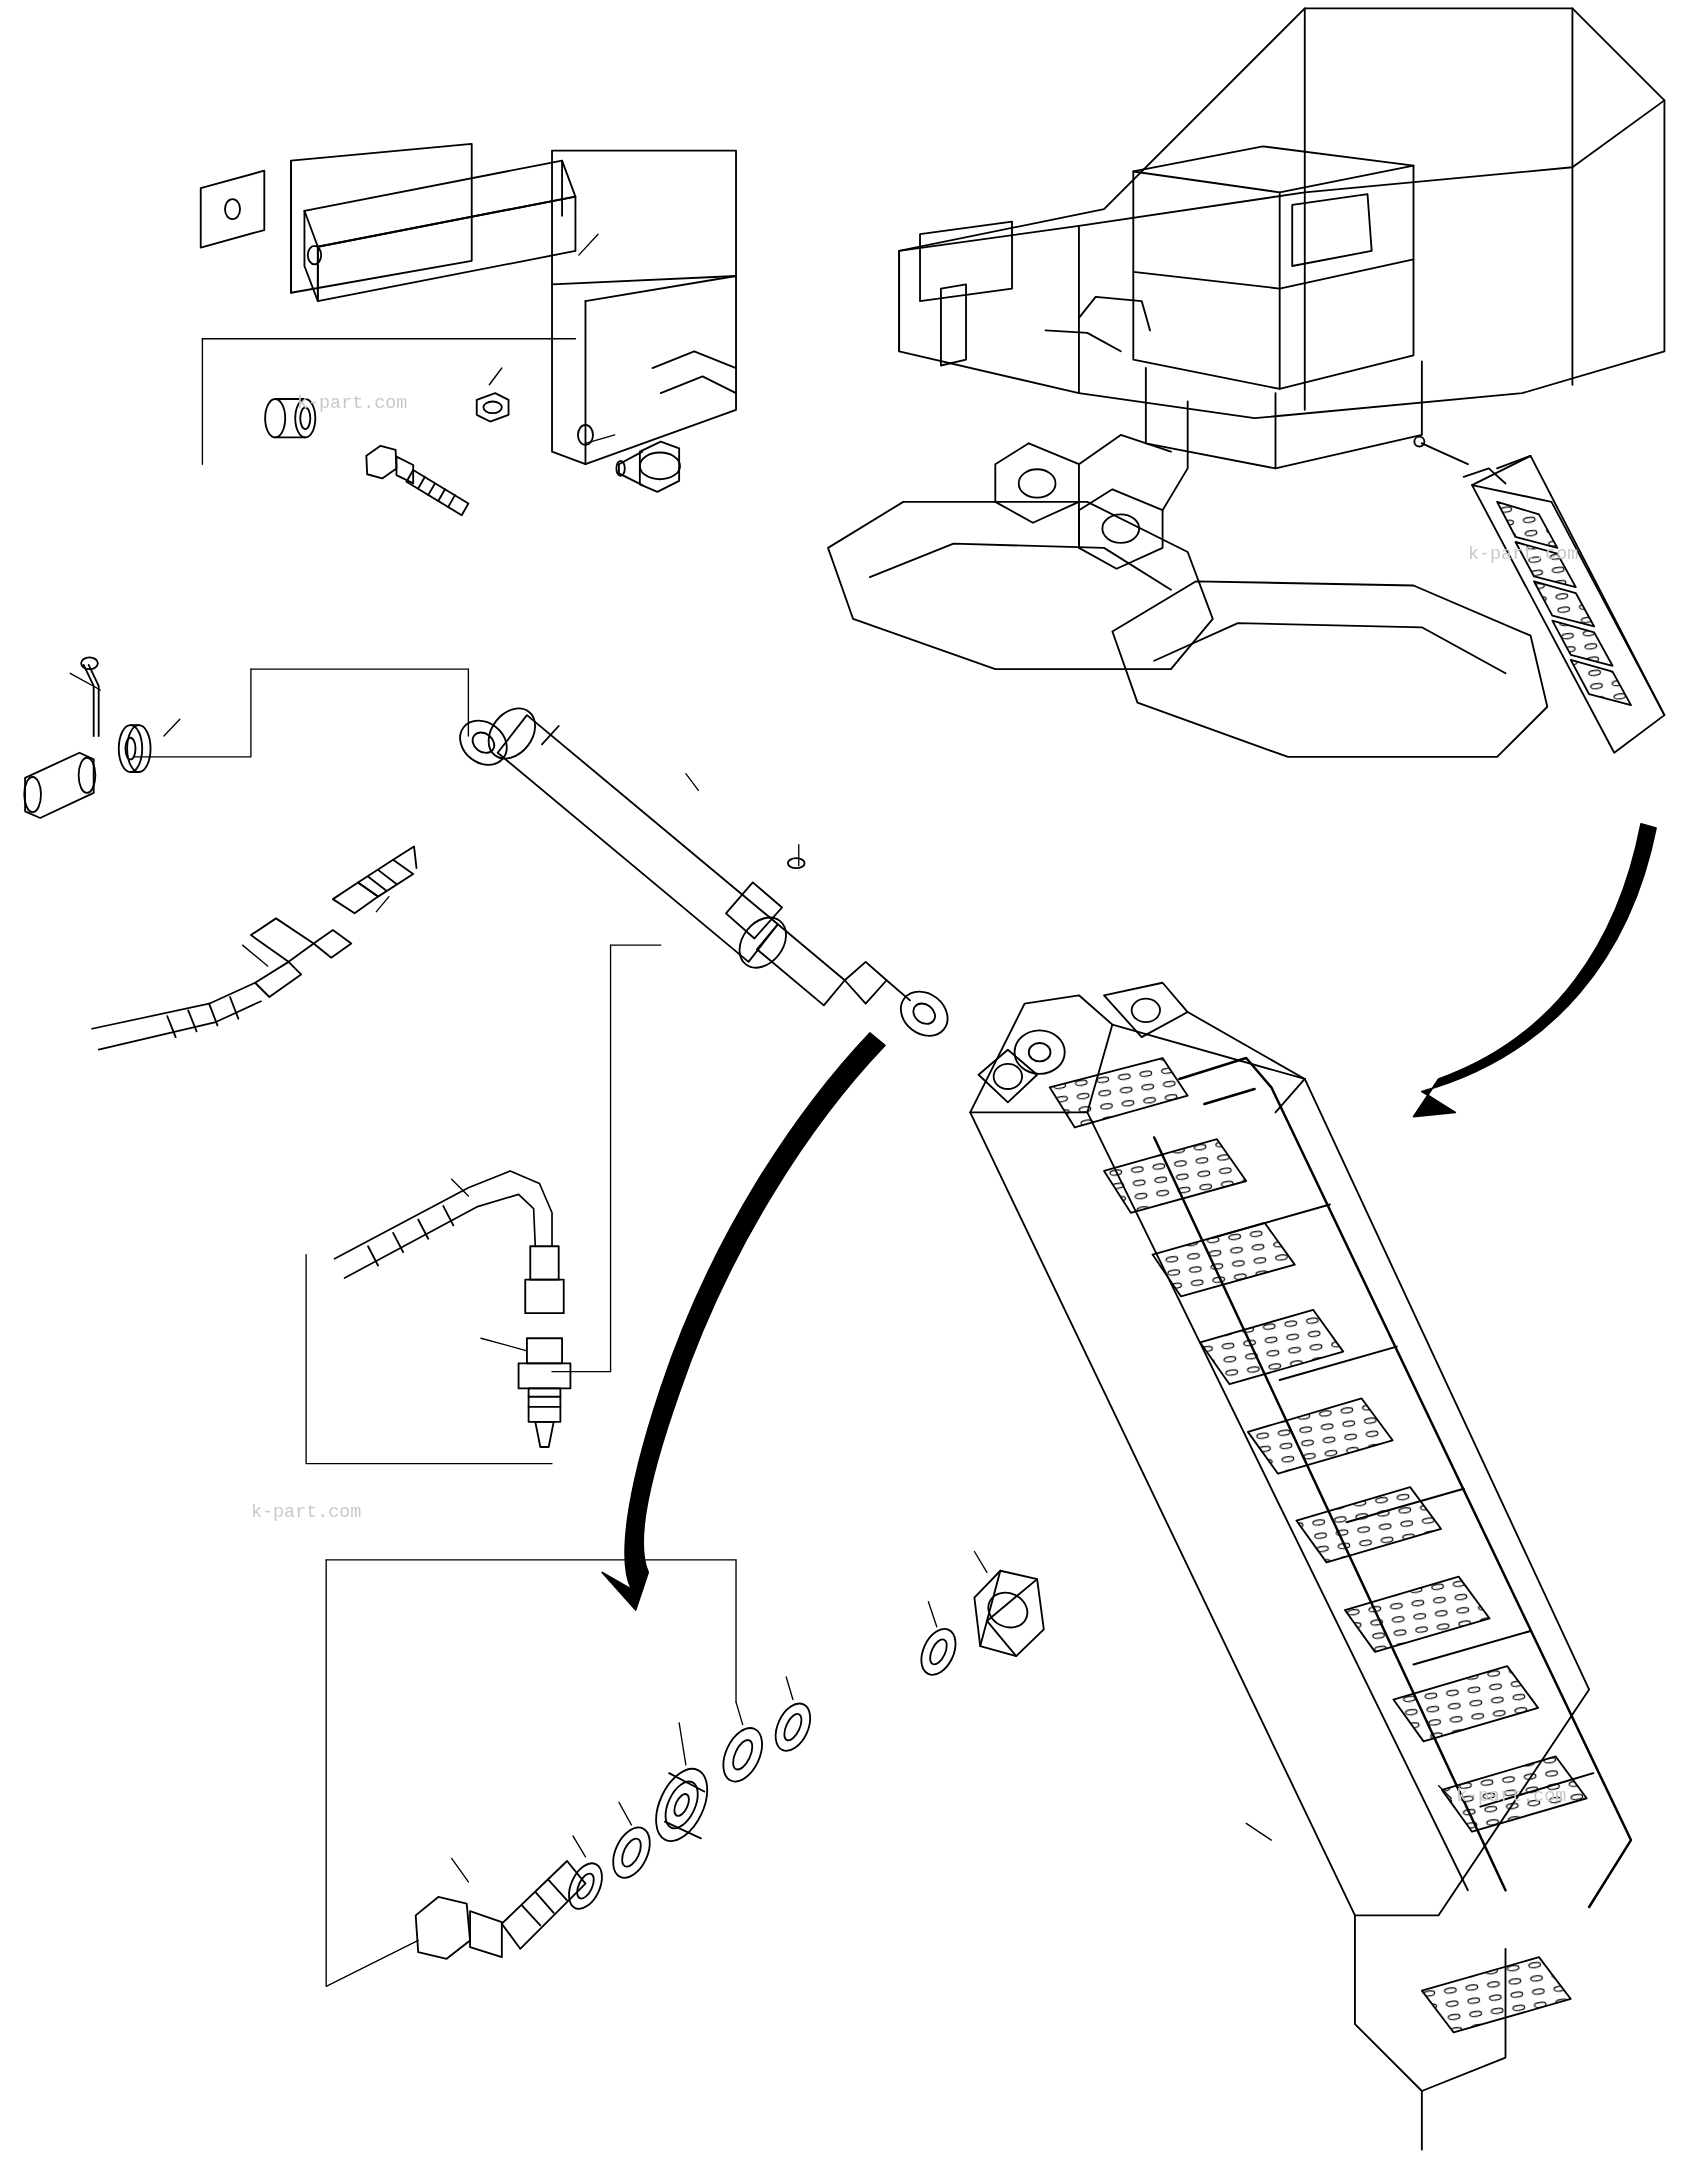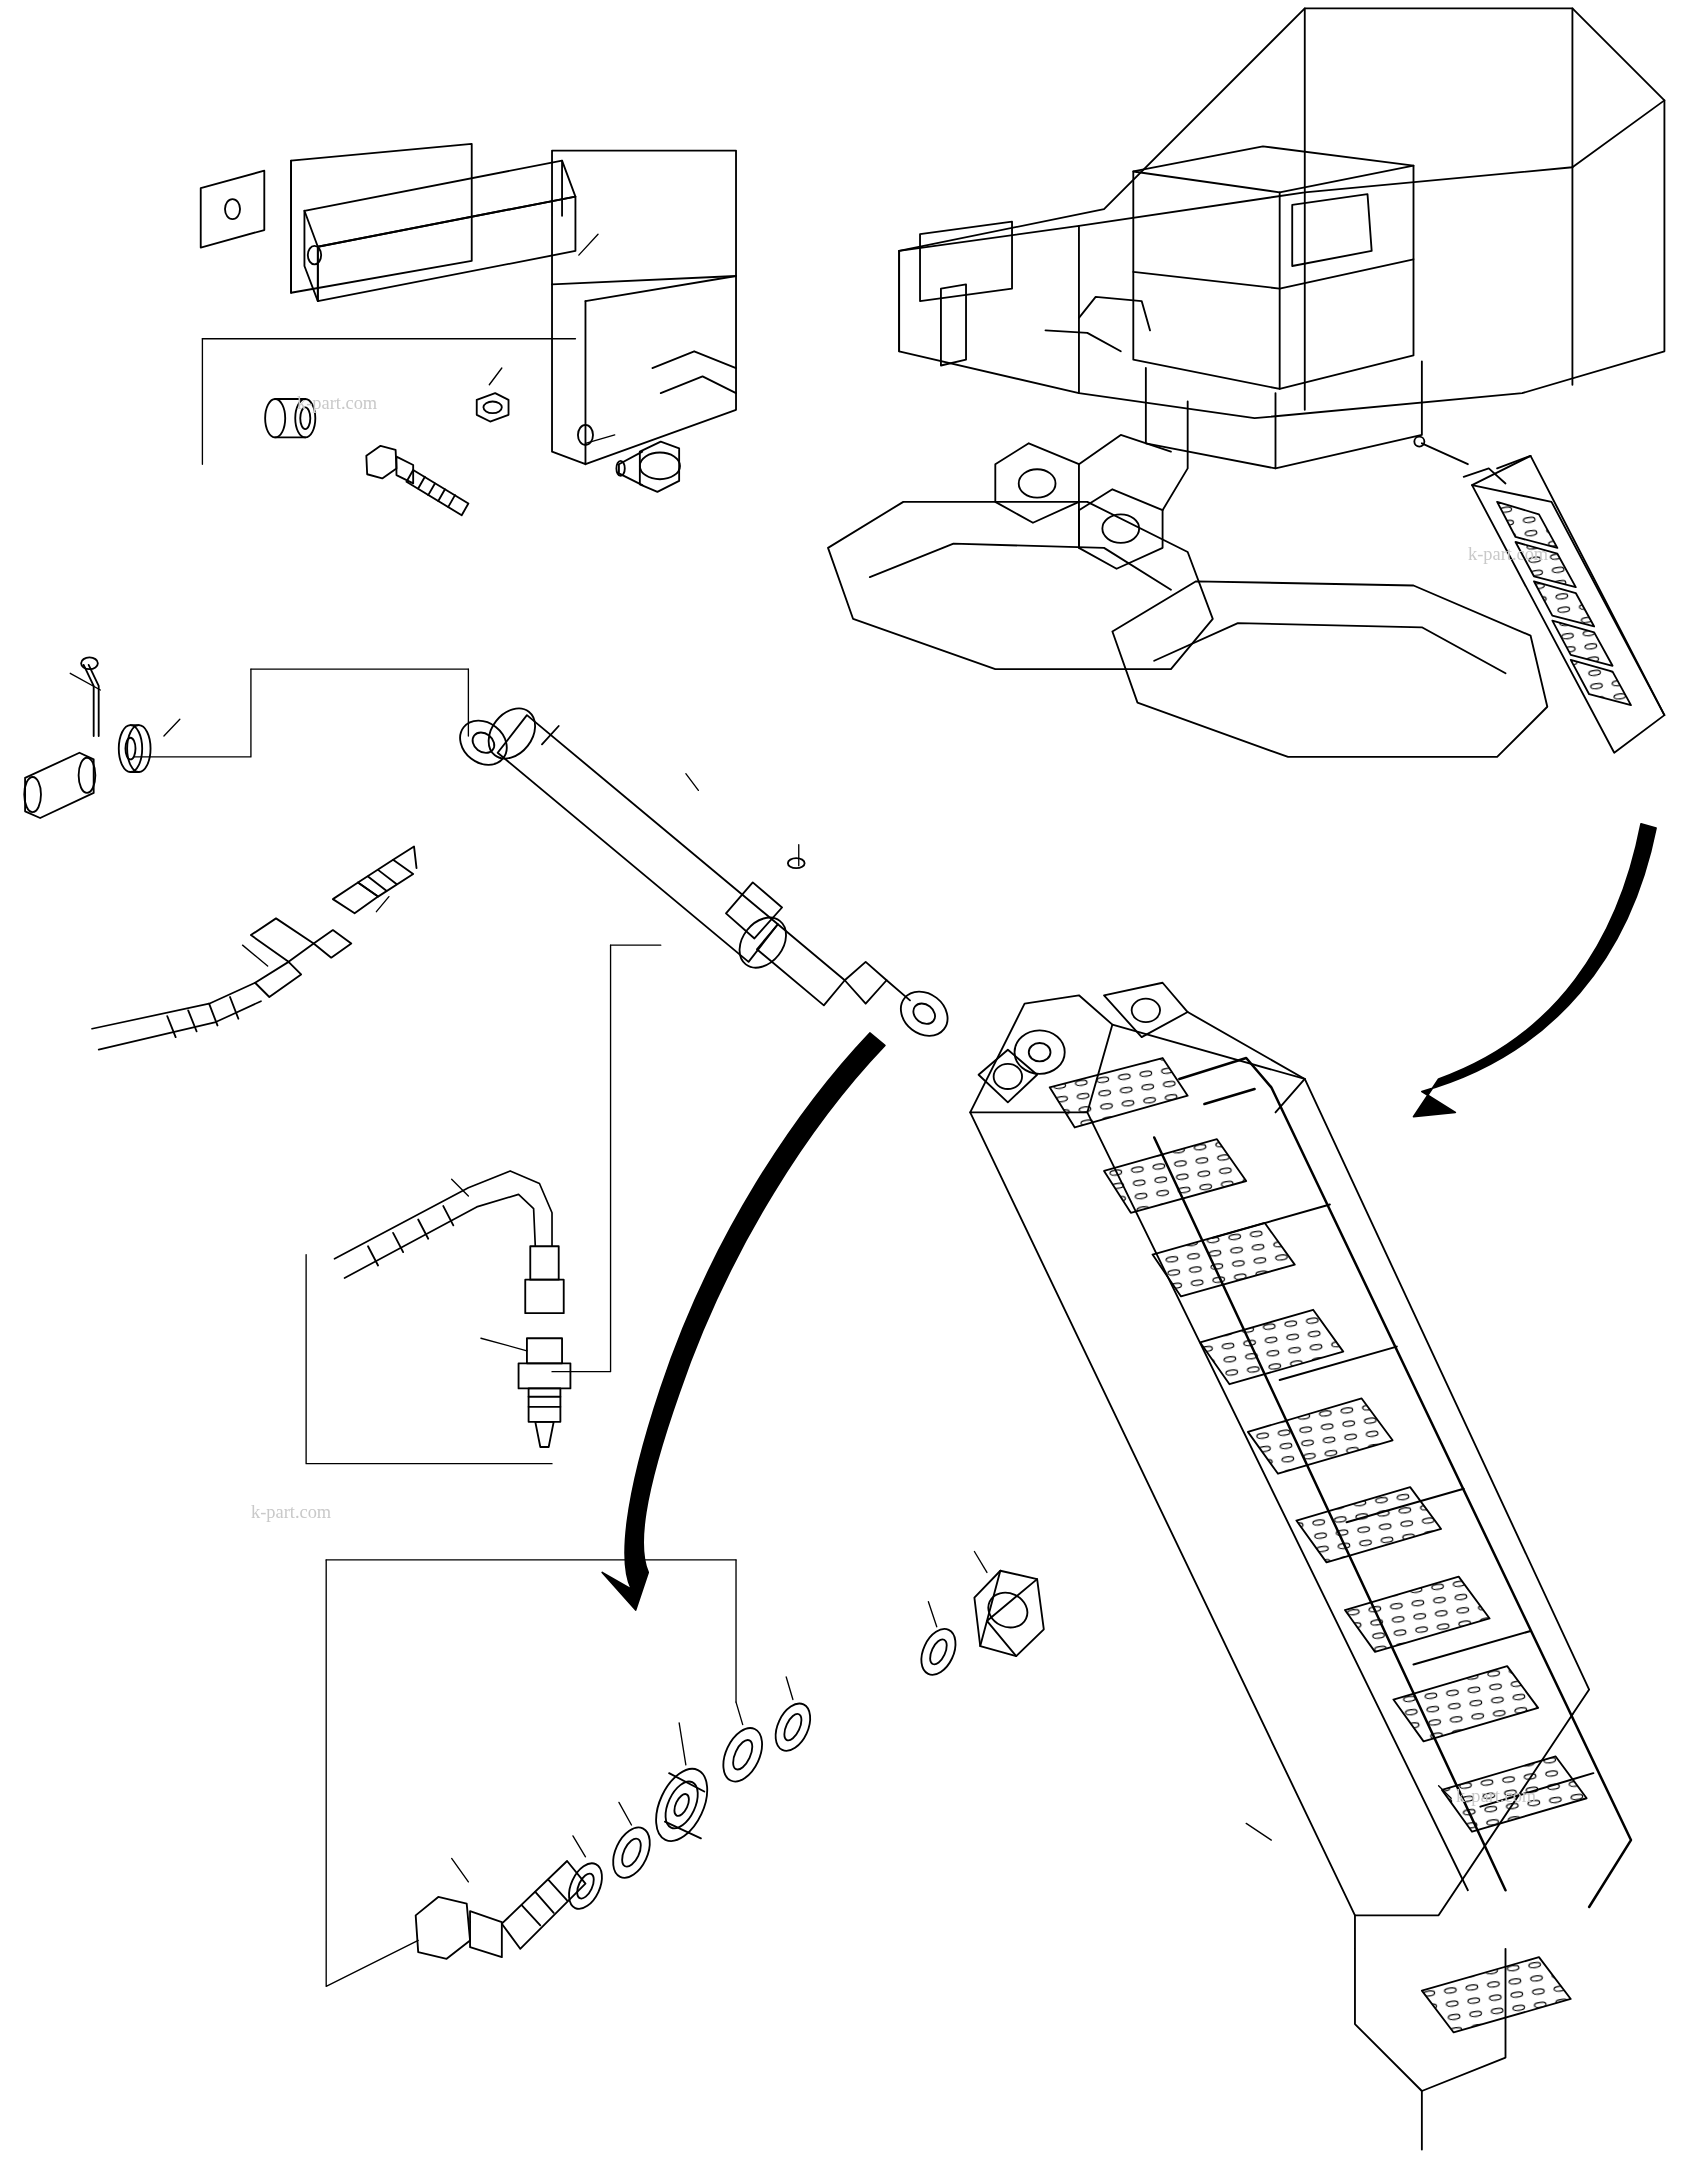--- a/index.html
+++ b/index.html
@@ -21,21 +21,21 @@
     position: absolute;
     left: 0;
     top: 0;
     width: 1687px;
     height: 2183px;
   }
   .wm {
     position: absolute;
     color: #c9c9c9;
     font-size: 18.4px;
-    font-family: Liberation Serif, serif;
+    font-family: Liberation Mono, monospace;
     white-space: nowrap;
     user-select: none;
   }
 </style>
 </head>
 <body>
 
 <div id="page">
 
   <svg id="diagram-svg" viewBox="0 0 2017 2610">

